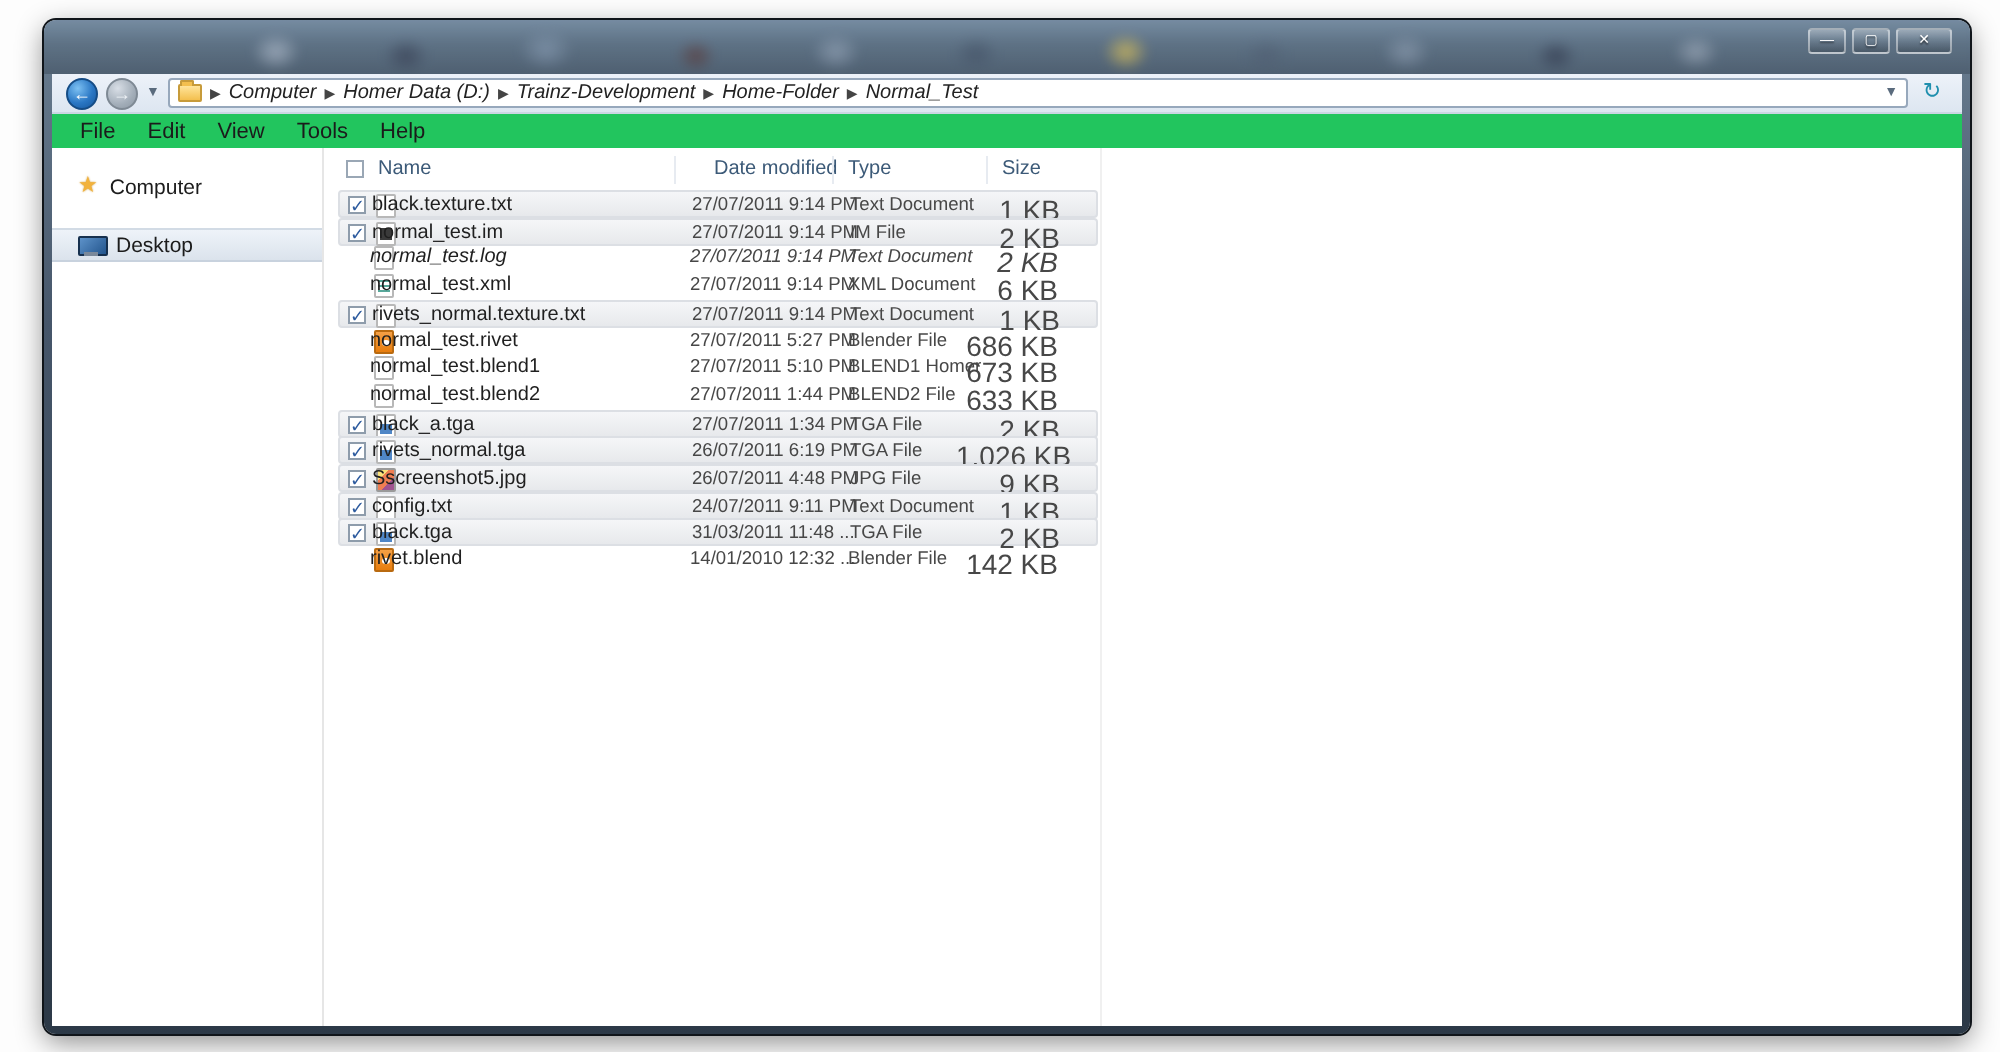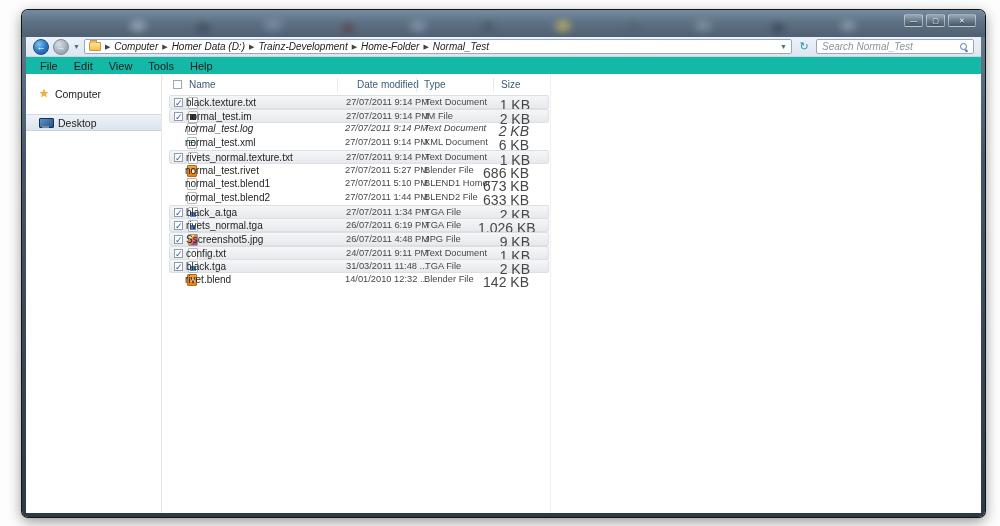--- a/index.html
+++ b/index.html
@@ -66,21 +66,21 @@
   .search-text { flex:1; font-size:10px; font-style:italic; color:#8a929c; white-space:nowrap;
     overflow:hidden; }
   .mag-icon { width:8px; height:8px; position:relative; flex:0 0 8px; }
   .mag-icon::before { content:""; position:absolute; left:0; top:0; width:5px; height:5px;
     border:1.5px solid #4a7ab5; border-radius:50%; }
   .mag-icon::after { content:""; position:absolute; left:6px; top:6px; width:3px; height:1.5px;
     background:#4a7ab5; transform:rotate(45deg); transform-origin:0 0; }
 
   
   .menubar { height:17px; flex:0 0 17px; display:flex; align-items:center; padding-left:6px;
-    background:#14b8a6; font-size:11px; color:#1b1b1b;text-align:center; }
+    background:#22c55e; font-size:11px; color:#1b1b1b;text-align:center; }
   .menu-item { padding:0 8px; cursor:default; }
 
   
   .toolbar { height:19px; flex:0 0 19px; display:flex; align-items:center; padding:0 8px;
     background:linear-gradient(#f8fafd,#e8eff8); border-bottom:1px solid #d3dce7;
     font-size:10.5px; color:#1e3a5f; }
   .tb-item { display:flex; align-items:center; gap:4px; padding:0 11px; cursor:default; }
   .tb-arrow { font-size:7px; color:#3e5a78; }
   .open-icon { width:10px; height:10px; border-radius:50%;
     background:radial-gradient(circle at 35% 30%, #8fe0ea, #29a6c8 55%, #1273a0);
@@ -179,24 +179,20 @@
             <span class="crumb-sep">▶</span>
             <span class="crumb">Trainz-Development</span>
             <span class="crumb-sep">▶</span>
             <span class="crumb">Home-Folder</span>
             <span class="crumb-sep">▶</span>
             <span class="crumb">Normal_Test</span>
           </span>
         <span class="addr-dd">▼</span>
       </div>
       <div class="refresh-btn">↻</div>
-      <div class="searchbox">
-        <span class="search-text">Search Normal_Test</span>
-        <span class="mag-icon"></span>
-      </div>
     </div>
 
     <div class="menubar">
         <span class="menu-item">File</span>
         <span class="menu-item">Edit</span>
         <span class="menu-item">View</span>
         <span class="menu-item">Tools</span>
         <span class="menu-item">Help</span>
       </div>
 

